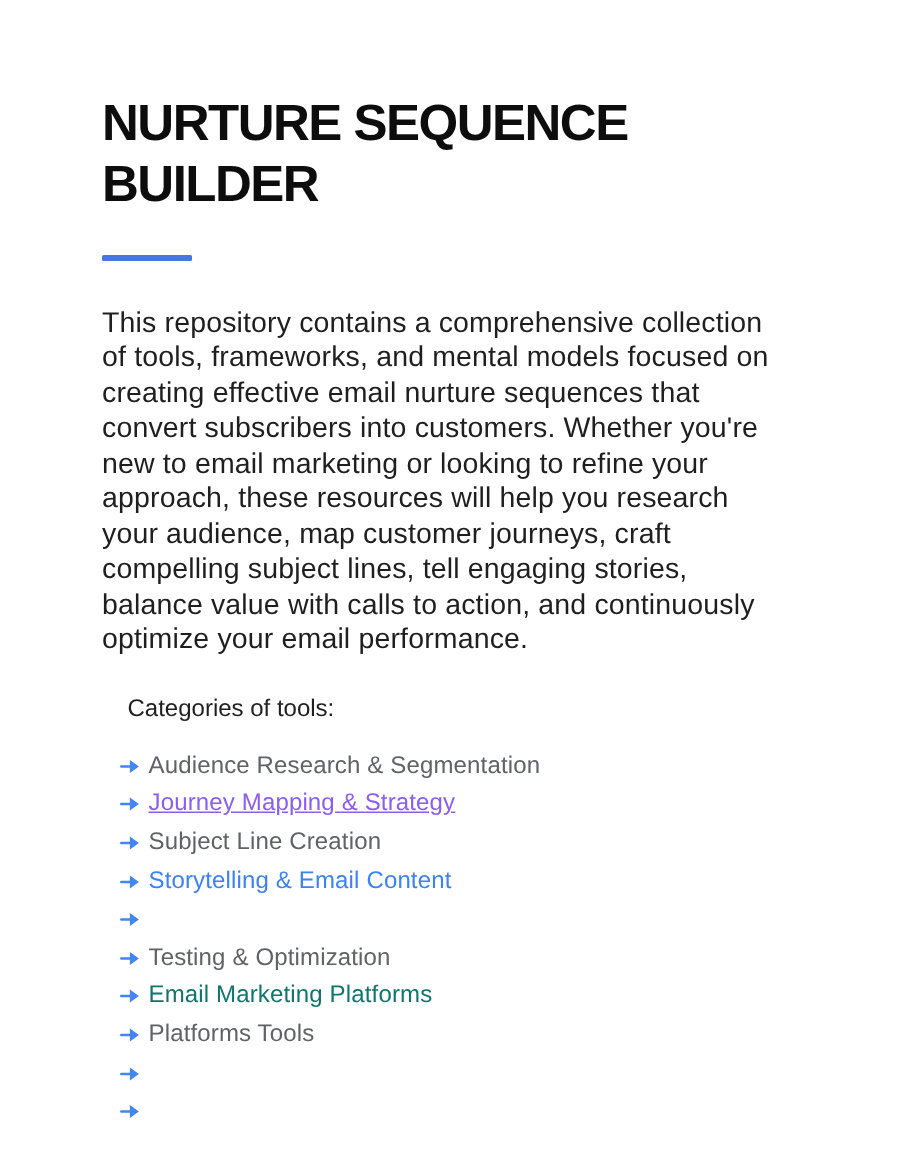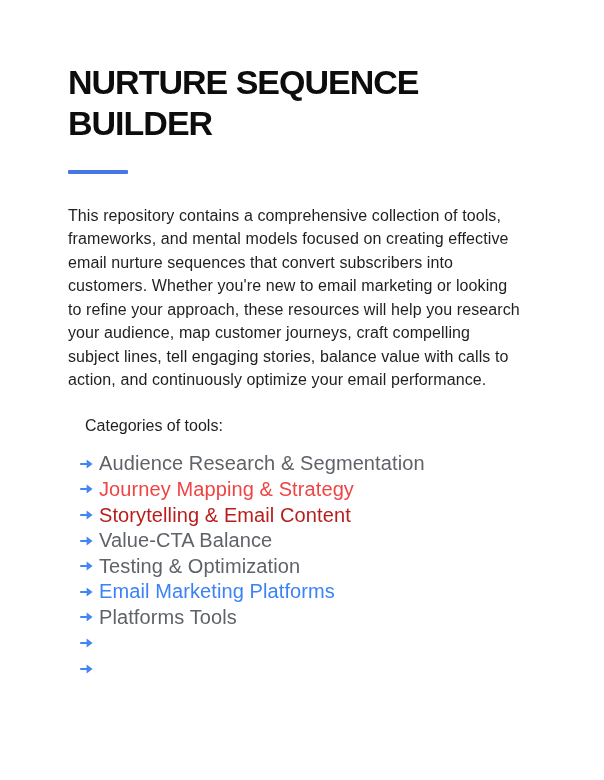--- a/index.html
+++ b/index.html
@@ -28,41 +28,41 @@
   .title-divider {
     width: 60px;
     height: 4px;
     margin-top: 26px;
     border-radius: 1px;
     background: #4677e2;
   }
   .intro-paragraph {
     margin: 30px 15px 0 0;
     max-width: 472px;
-    font-size: 16px;
+    font-size: 19px;
     line-height: 23.5px;
     letter-spacing: 0.1px;
     color: #1f1f1f;
   }
   .categories-label {
     margin: 22px 0 0 17px;
     font-size: 16px;
     line-height: 23.5px;
     color: #1f1f1f;
   }
   .categories-list {
     list-style: none;
     margin: 14px 0 0 0;
     padding: 0 0 0 12px;
   }
   .cat-item {
     display: flex;
     align-items: center;
     height: 25.6px;
-    font-size: 20px;
+    font-size: 16px;
     color: #5f6368;
   }
   .arrow {
     display: inline-flex;
     align-items: center;
     width: 13px;
     margin-right: 6px;
     flex: 0 0 auto;
   }
   .arrow svg {
@@ -91,62 +91,70 @@
     <span class="cat-text" style="color: rgb(95, 99, 104);">Audience Research &amp; Segmentation</span>
   </li>
 
   <li class="cat-item">
     <span class="arrow">
       <svg width="13" height="12" viewBox="0 0 13 12" aria-hidden="true">
         <rect x="0" y="5.1" width="8" height="1.8" rx="0.9" fill="#4285f4"></rect>
         <polygon points="6.6,1.6 12.6,6 6.6,10.4" fill="#4285f4"></polygon>
       </svg>
     </span>
-    <span class="cat-text" style="color: #ef4444;">Journey Mapping &amp; Strategy</span>
-  </li>
-
-
-  <li class="cat-item">
-    <span class="arrow">
-      <svg width="13" height="12" viewBox="0 0 13 12" aria-hidden="true">
-        <rect x="0" y="5.1" width="8" height="1.8" rx="0.9" fill="#4285f4"></rect>
-        <polygon points="6.6,1.6 12.6,6 6.6,10.4" fill="#4285f4"></polygon>
-      </svg>
-    </span>
-    <span class="cat-text" style="color: #b91c1c;">Storytelling &amp; Email Content</span>
+    <span class="cat-text" style="color: #8b5cf6; text-decoration: underline;">Journey Mapping &amp; Strategy</span>
   </li>
 
   <li class="cat-item">
     <span class="arrow">
       <svg width="13" height="12" viewBox="0 0 13 12" aria-hidden="true">
         <rect x="0" y="5.1" width="8" height="1.8" rx="0.9" fill="#4285f4"></rect>
         <polygon points="6.6,1.6 12.6,6 6.6,10.4" fill="#4285f4"></polygon>
       </svg>
     </span>
-    <span class="cat-text" style="color: rgb(95, 99, 104);">Value-CTA Balance</span>
+    <span class="cat-text" style="color: rgb(95, 99, 104);">Subject Line Creation</span>
+  </li>
+
+  <li class="cat-item">
+    <span class="arrow">
+      <svg width="13" height="12" viewBox="0 0 13 12" aria-hidden="true">
+        <rect x="0" y="5.1" width="8" height="1.8" rx="0.9" fill="#4285f4"></rect>
+        <polygon points="6.6,1.6 12.6,6 6.6,10.4" fill="#4285f4"></polygon>
+      </svg>
+    </span>
+    <span class="cat-text" style="color: #3b82f6;">Storytelling &amp; Email Content</span>
+  </li>
+
+  <li class="cat-item">
+    <span class="arrow">
+      <svg width="13" height="12" viewBox="0 0 13 12" aria-hidden="true">
+        <rect x="0" y="5.1" width="8" height="1.8" rx="0.9" fill="#4285f4"></rect>
+        <polygon points="6.6,1.6 12.6,6 6.6,10.4" fill="#4285f4"></polygon>
+      </svg>
+    </span>
   </li>
 
   <li class="cat-item">
     <span class="arrow">
       <svg width="13" height="12" viewBox="0 0 13 12" aria-hidden="true">
         <rect x="0" y="5.1" width="8" height="1.8" rx="0.9" fill="#4285f4"></rect>
         <polygon points="6.6,1.6 12.6,6 6.6,10.4" fill="#4285f4"></polygon>
       </svg>
     </span>
     <span class="cat-text" style="color: rgb(95, 99, 104);">Testing &amp; Optimization</span>
   </li>
 
   <li class="cat-item">
     <span class="arrow">
       <svg width="13" height="12" viewBox="0 0 13 12" aria-hidden="true">
         <rect x="0" y="5.1" width="8" height="1.8" rx="0.9" fill="#4285f4"></rect>
         <polygon points="6.6,1.6 12.6,6 6.6,10.4" fill="#4285f4"></polygon>
       </svg>
     </span>
-    <span class="cat-text" style="color: #3b82f6;">Email Marketing Platforms</span>
+    <span class="cat-text" style="color: #0f766e;">Email Marketing Platforms</span>
   </li>
 
   <li class="cat-item">
     <span class="arrow">
       <svg width="13" height="12" viewBox="0 0 13 12" aria-hidden="true">
         <rect x="0" y="5.1" width="8" height="1.8" rx="0.9" fill="#4285f4"></rect>
         <polygon points="6.6,1.6 12.6,6 6.6,10.4" fill="#4285f4"></polygon>
       </svg>
     </span>
     <span class="cat-text" style="color: rgb(95, 99, 104);">Platforms Tools</span>

